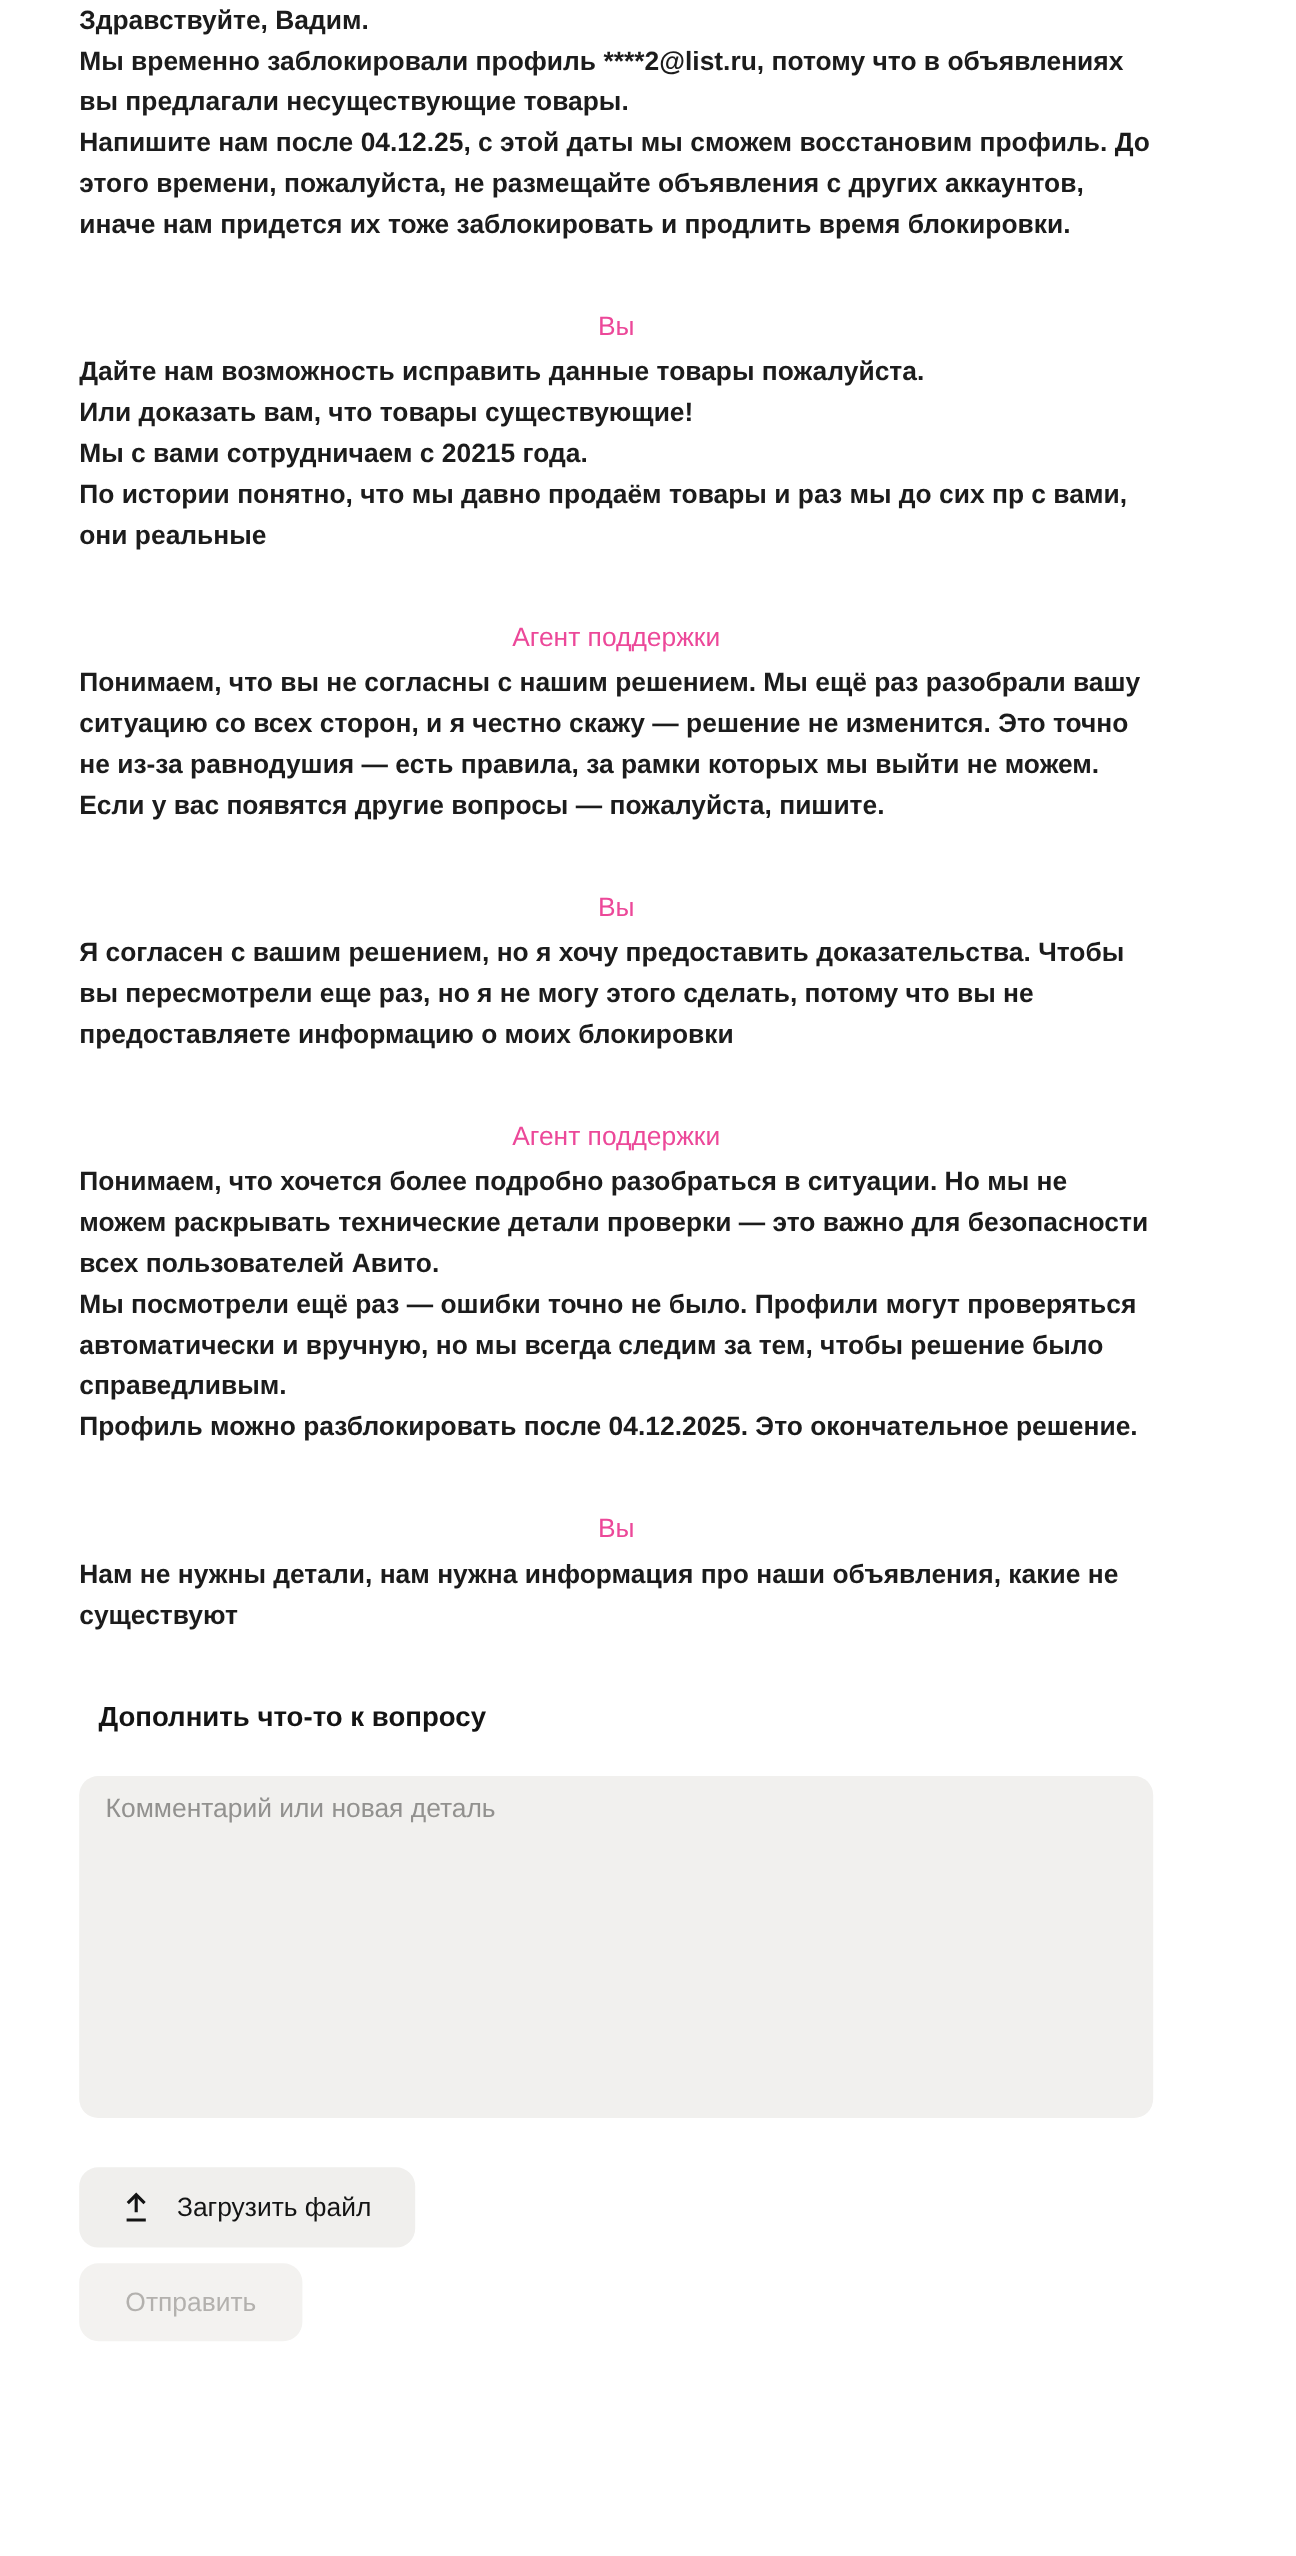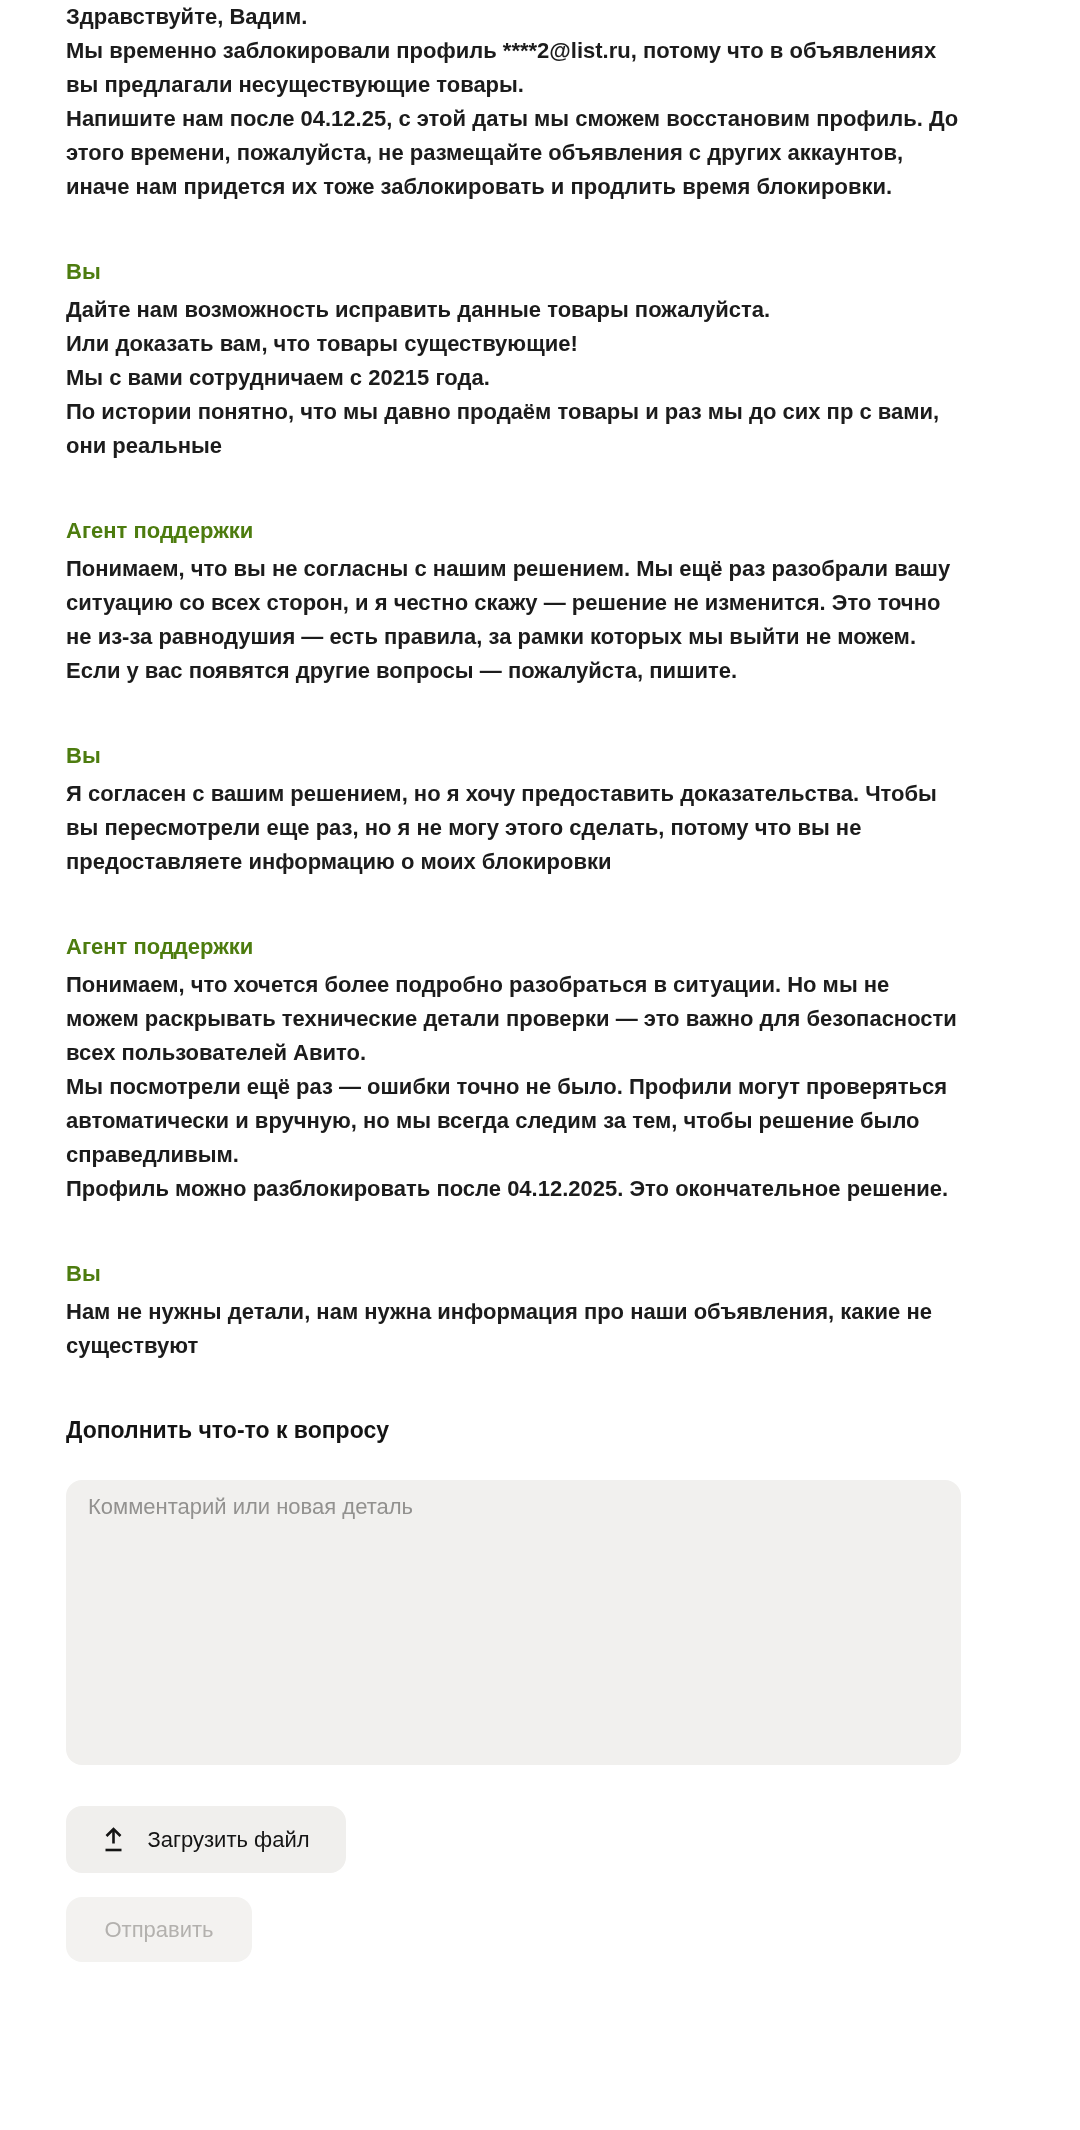--- a/index.html
+++ b/index.html
@@ -24,30 +24,31 @@
     line-height: 34px;
     color: #1c1c1c;
     font-weight: bold;
   }
   .msg p {
     margin: 0;
   }
   .author {
     font-size: 22px;
     line-height: 34px;
-    font-weight: 700;
-    color: #4d7c0f;
+    font-weight: 400;
+    color: #ec4899;
     margin: 51px 0 4px 0;
+    text-align: center;
   }
   .composer-title {
     font-size: 23px;
     line-height: 34px;
     font-weight: 700;
     color: #141414;
-    margin: 50px 0 0 0;
+    margin: 50px 0 0 16px;
   }
   .comment-box {
     box-sizing: border-box;
     display: block;
     margin-top: 33px;
     width: 895px;
     height: 285px;
     background: #f1f0ee;
     border: none;
     outline: none;
@@ -80,21 +81,21 @@
     height: 67px;
     background: #f0efed;
     color: #141414;
     gap: 22px;
   }
   .upload-btn svg {
     display: block;
   }
   .send-btn {
     display: flex;
-    margin-top: 24px;
+    margin-top: 13px;
     width: 186px;
     height: 65px;
     background: #f3f2f0;
     color: #b3b1ae;
     cursor: default;
   }
 </style>
 </head>
 <body>
 

